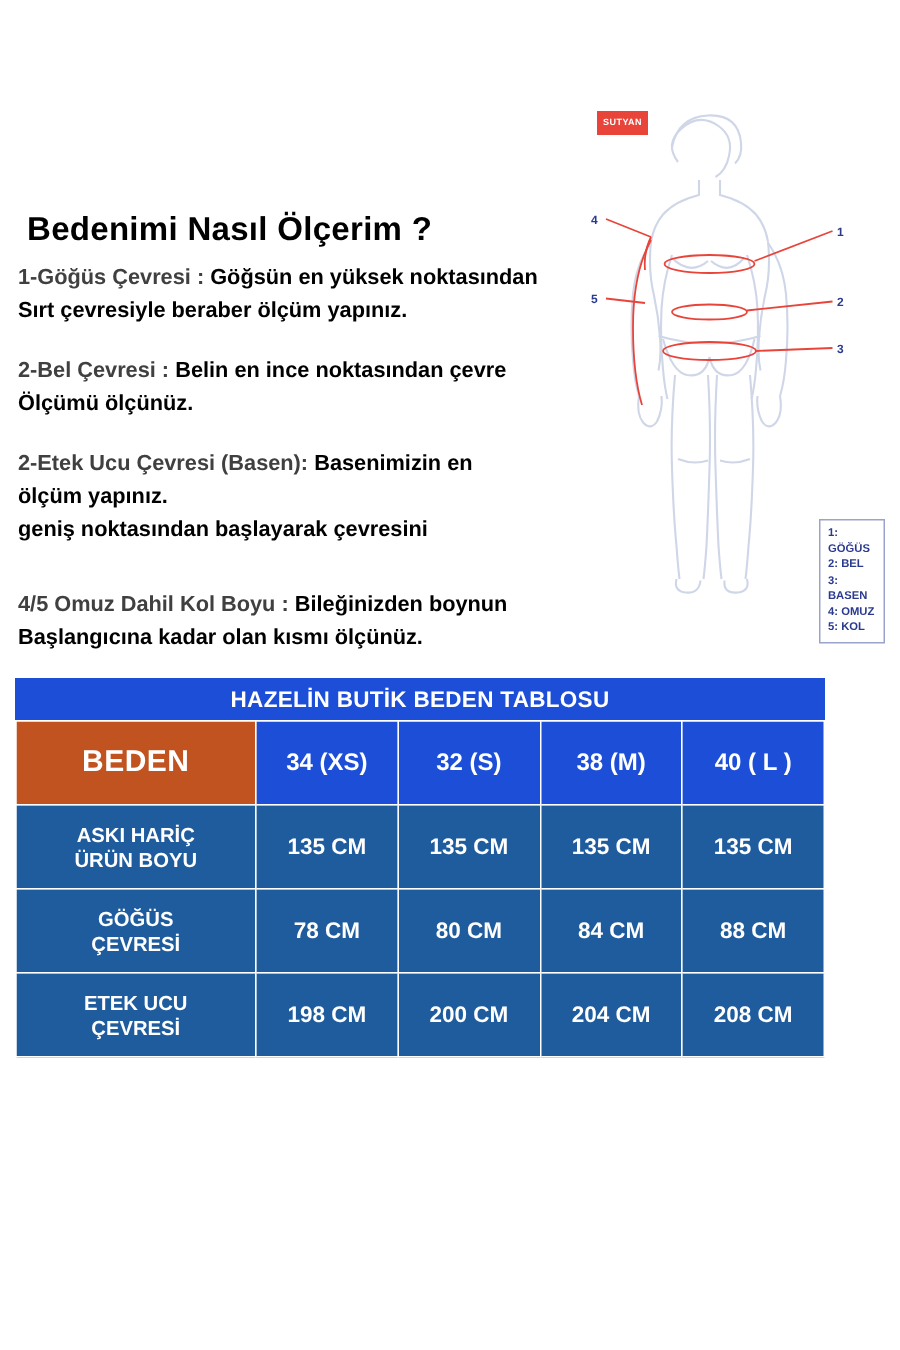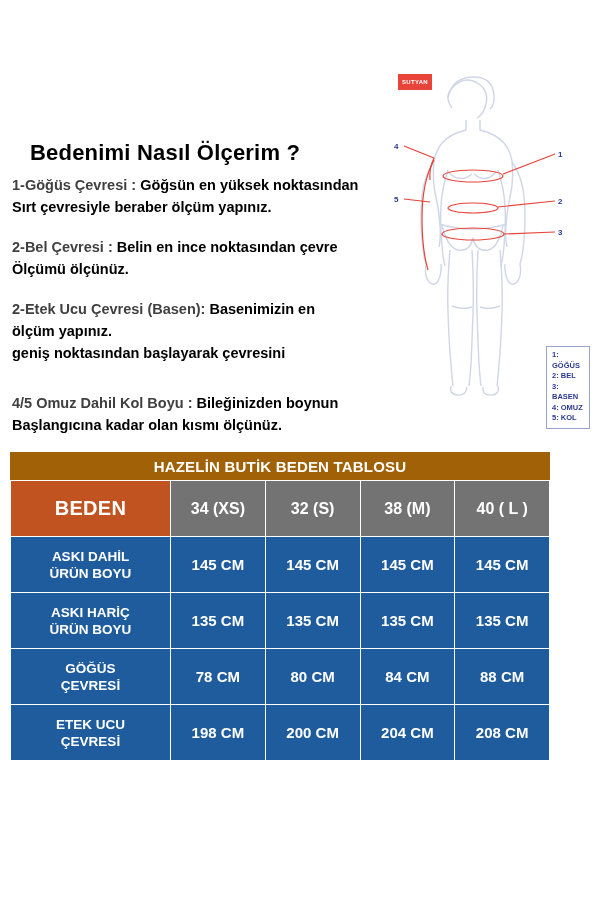--- a/index.html
+++ b/index.html
@@ -21,21 +21,20 @@
     height: 448px;
   }
 
   .guide-title {
     position: absolute;
     left: 18px;
     top: 125px;
     font-size: 22px;
     font-weight: bold;
     letter-spacing: 0.2px;
-    margin-left: 12px;
   }
 
   .instr {
     position: absolute;
     left: 10px;
     font-size: 14.5px;
     line-height: 20px;
     font-weight: bold;
     width: 400px;
   }
@@ -97,21 +96,21 @@
     background: #ffffff;
   }
 
   
   .table-title {
     position: absolute;
     left: 10px;
     top: 452px;
     width: 540px;
     height: 28px;
-    background: #a16207;
+    background: #1d4ed8;
     color: #ffffff;
     font-size: 15px;
     font-weight: bold;
     display: flex;
     align-items: center;
     justify-content: center;
     letter-spacing: 0.2px;
     text-align: right;
   }
 
@@ -131,21 +130,21 @@
     color: #ffffff;
     padding: 6px 2px;
   }
   .th-label {
     background: #c0531f;
     font-size: 20px;
     width: 160px;
     letter-spacing: 0.3px;
   }
   .th-size {
-    background: #737373;
+    background: #1d4ed8;
     font-size: 16px;
   }
   .td-label {
     background: #1f5c9e;
     font-size: 13.5px;
     line-height: 17px;
   }
   .td-val {
     background: #1f5c9e;
     font-size: 15px;
@@ -268,30 +267,20 @@
   <thead>
     <tr>
       <th class="th-label">BEDEN</th>
       <th class="th-size">34 (XS)</th>
       <th class="th-size">32 (S)</th>
       <th class="th-size">38 (M)</th>
       <th class="th-size">40 ( L )</th>
     </tr>
   </thead>
   <tbody>
-    <tr>
-      <td class="td-label">
-        <div>ASKI DAHİL</div>
-        <div>ÜRÜN BOYU</div>
-      </td>
-      <td class="td-val">145 CM</td>
-      <td class="td-val">145 CM</td>
-      <td class="td-val">145 CM</td>
-      <td class="td-val">145 CM</td>
-    </tr>
     <tr>
       <td class="td-label">
         <div>ASKI HARİÇ</div>
         <div>ÜRÜN BOYU</div>
       </td>
       <td class="td-val">135 CM</td>
       <td class="td-val">135 CM</td>
       <td class="td-val">135 CM</td>
       <td class="td-val">135 CM</td>
     </tr>

